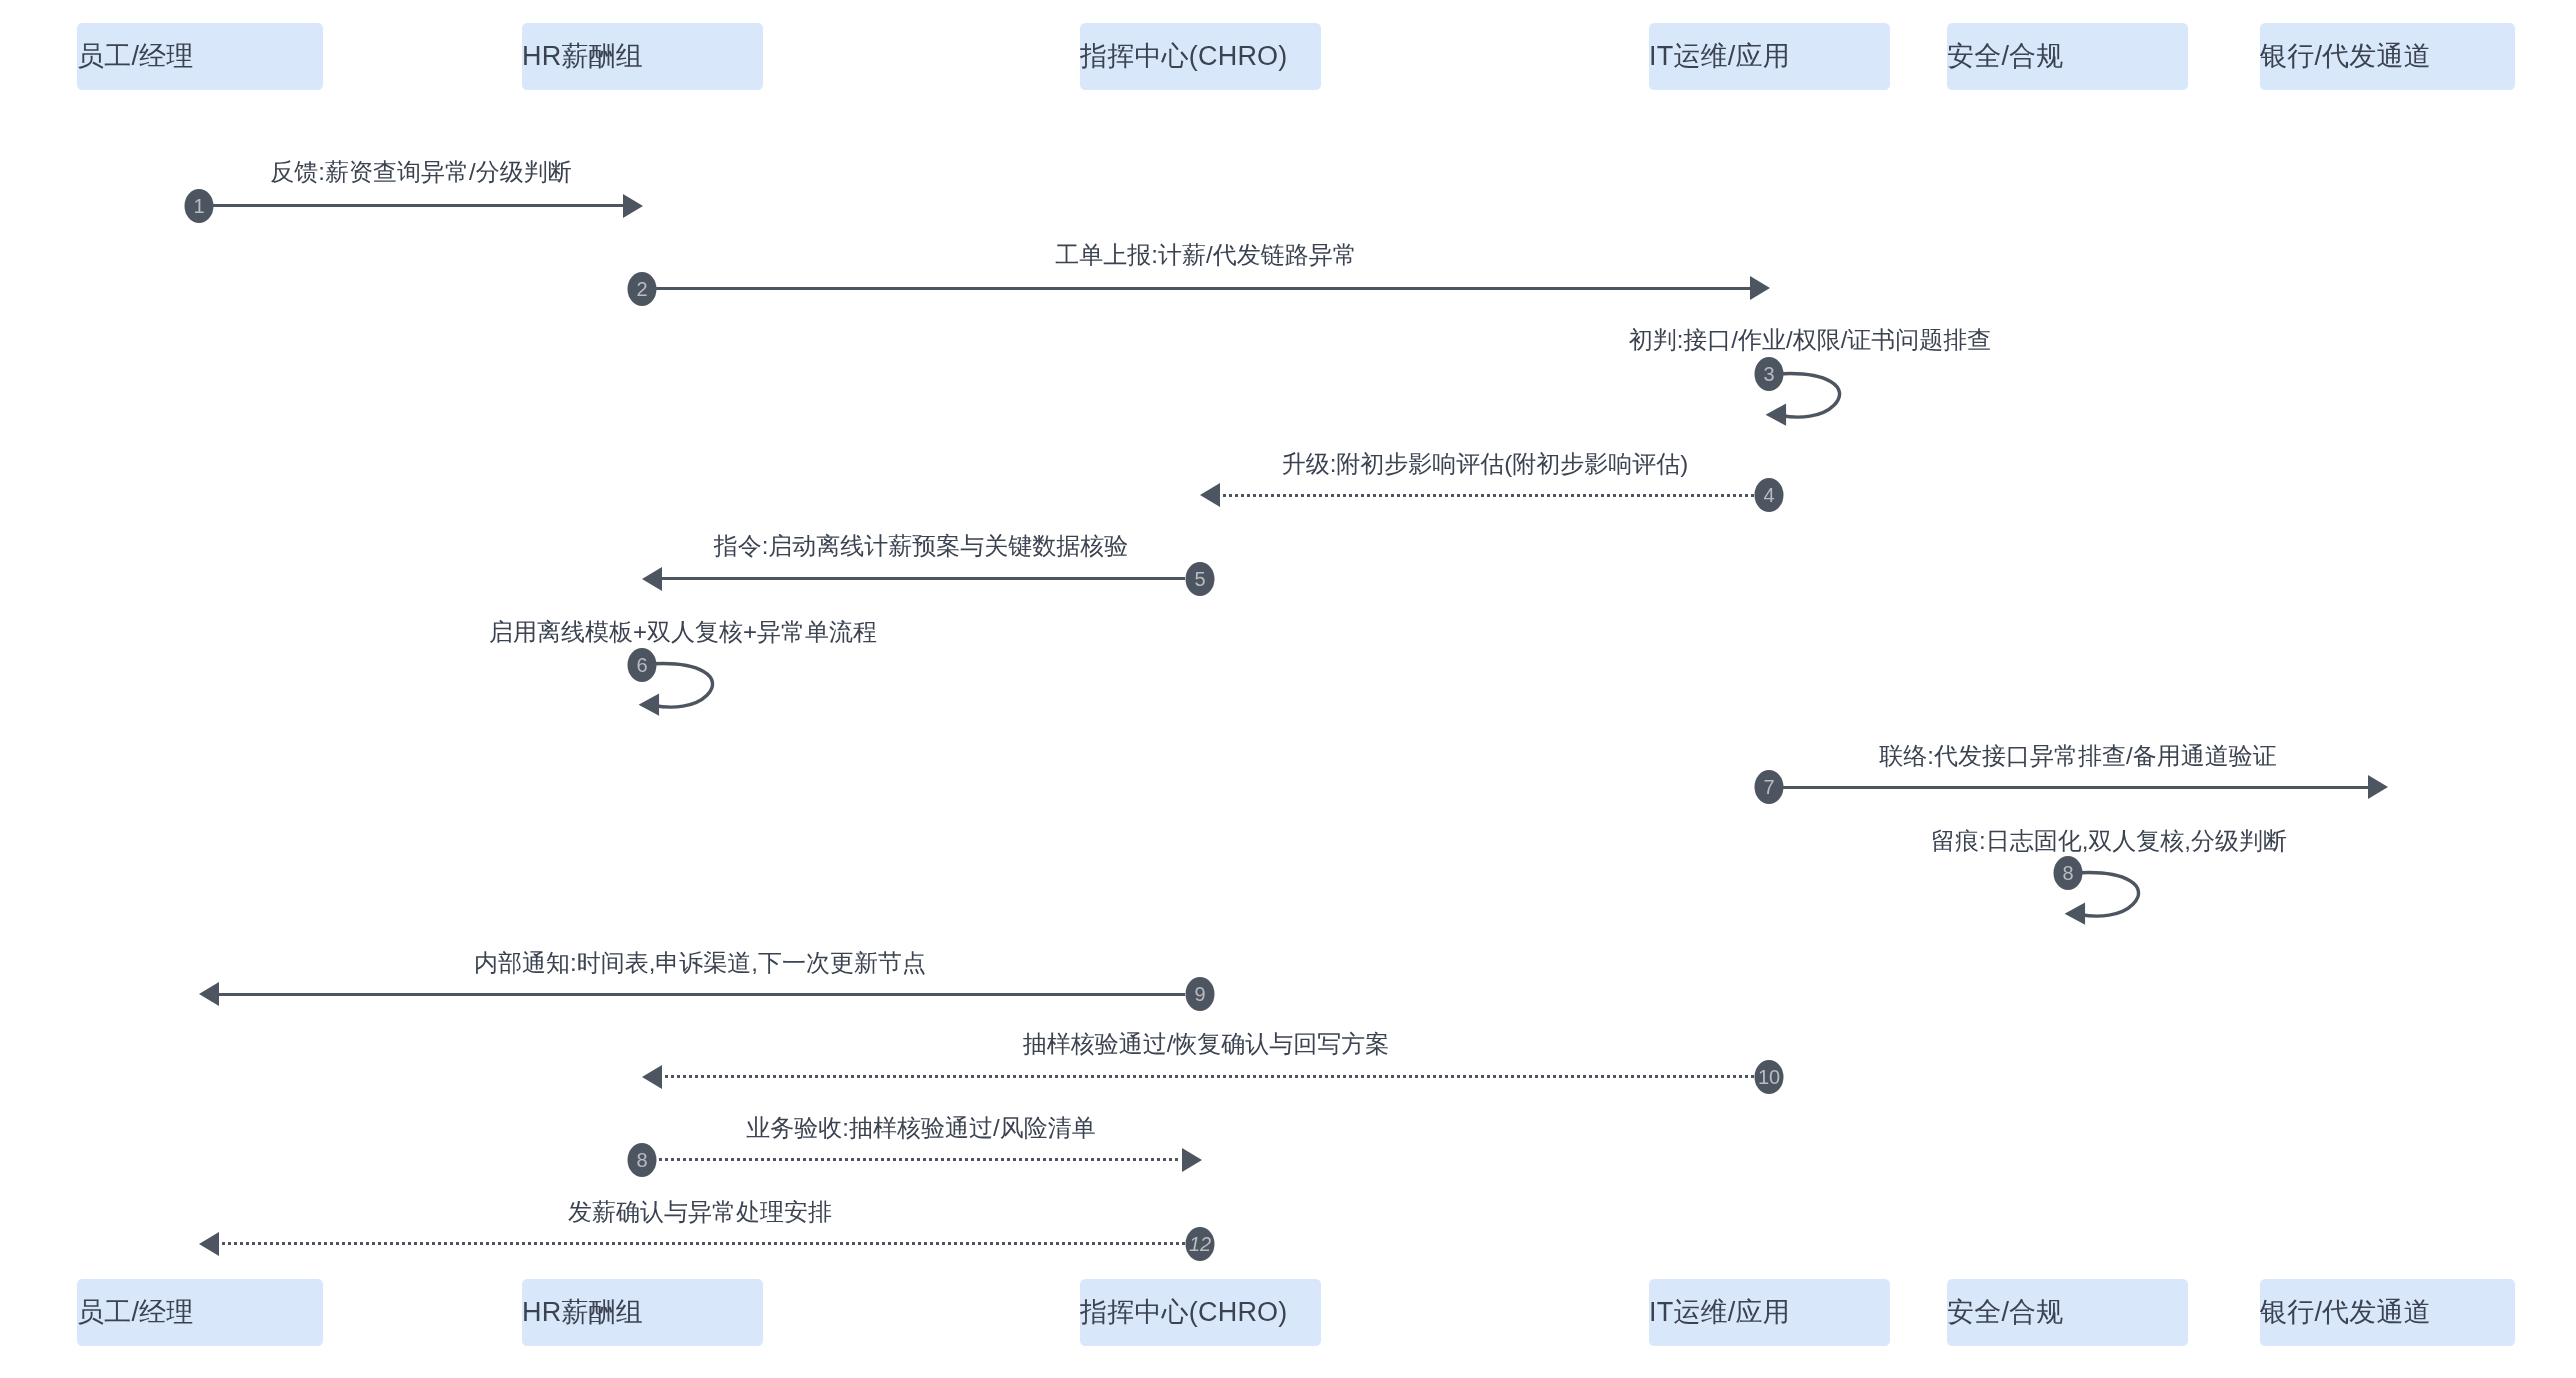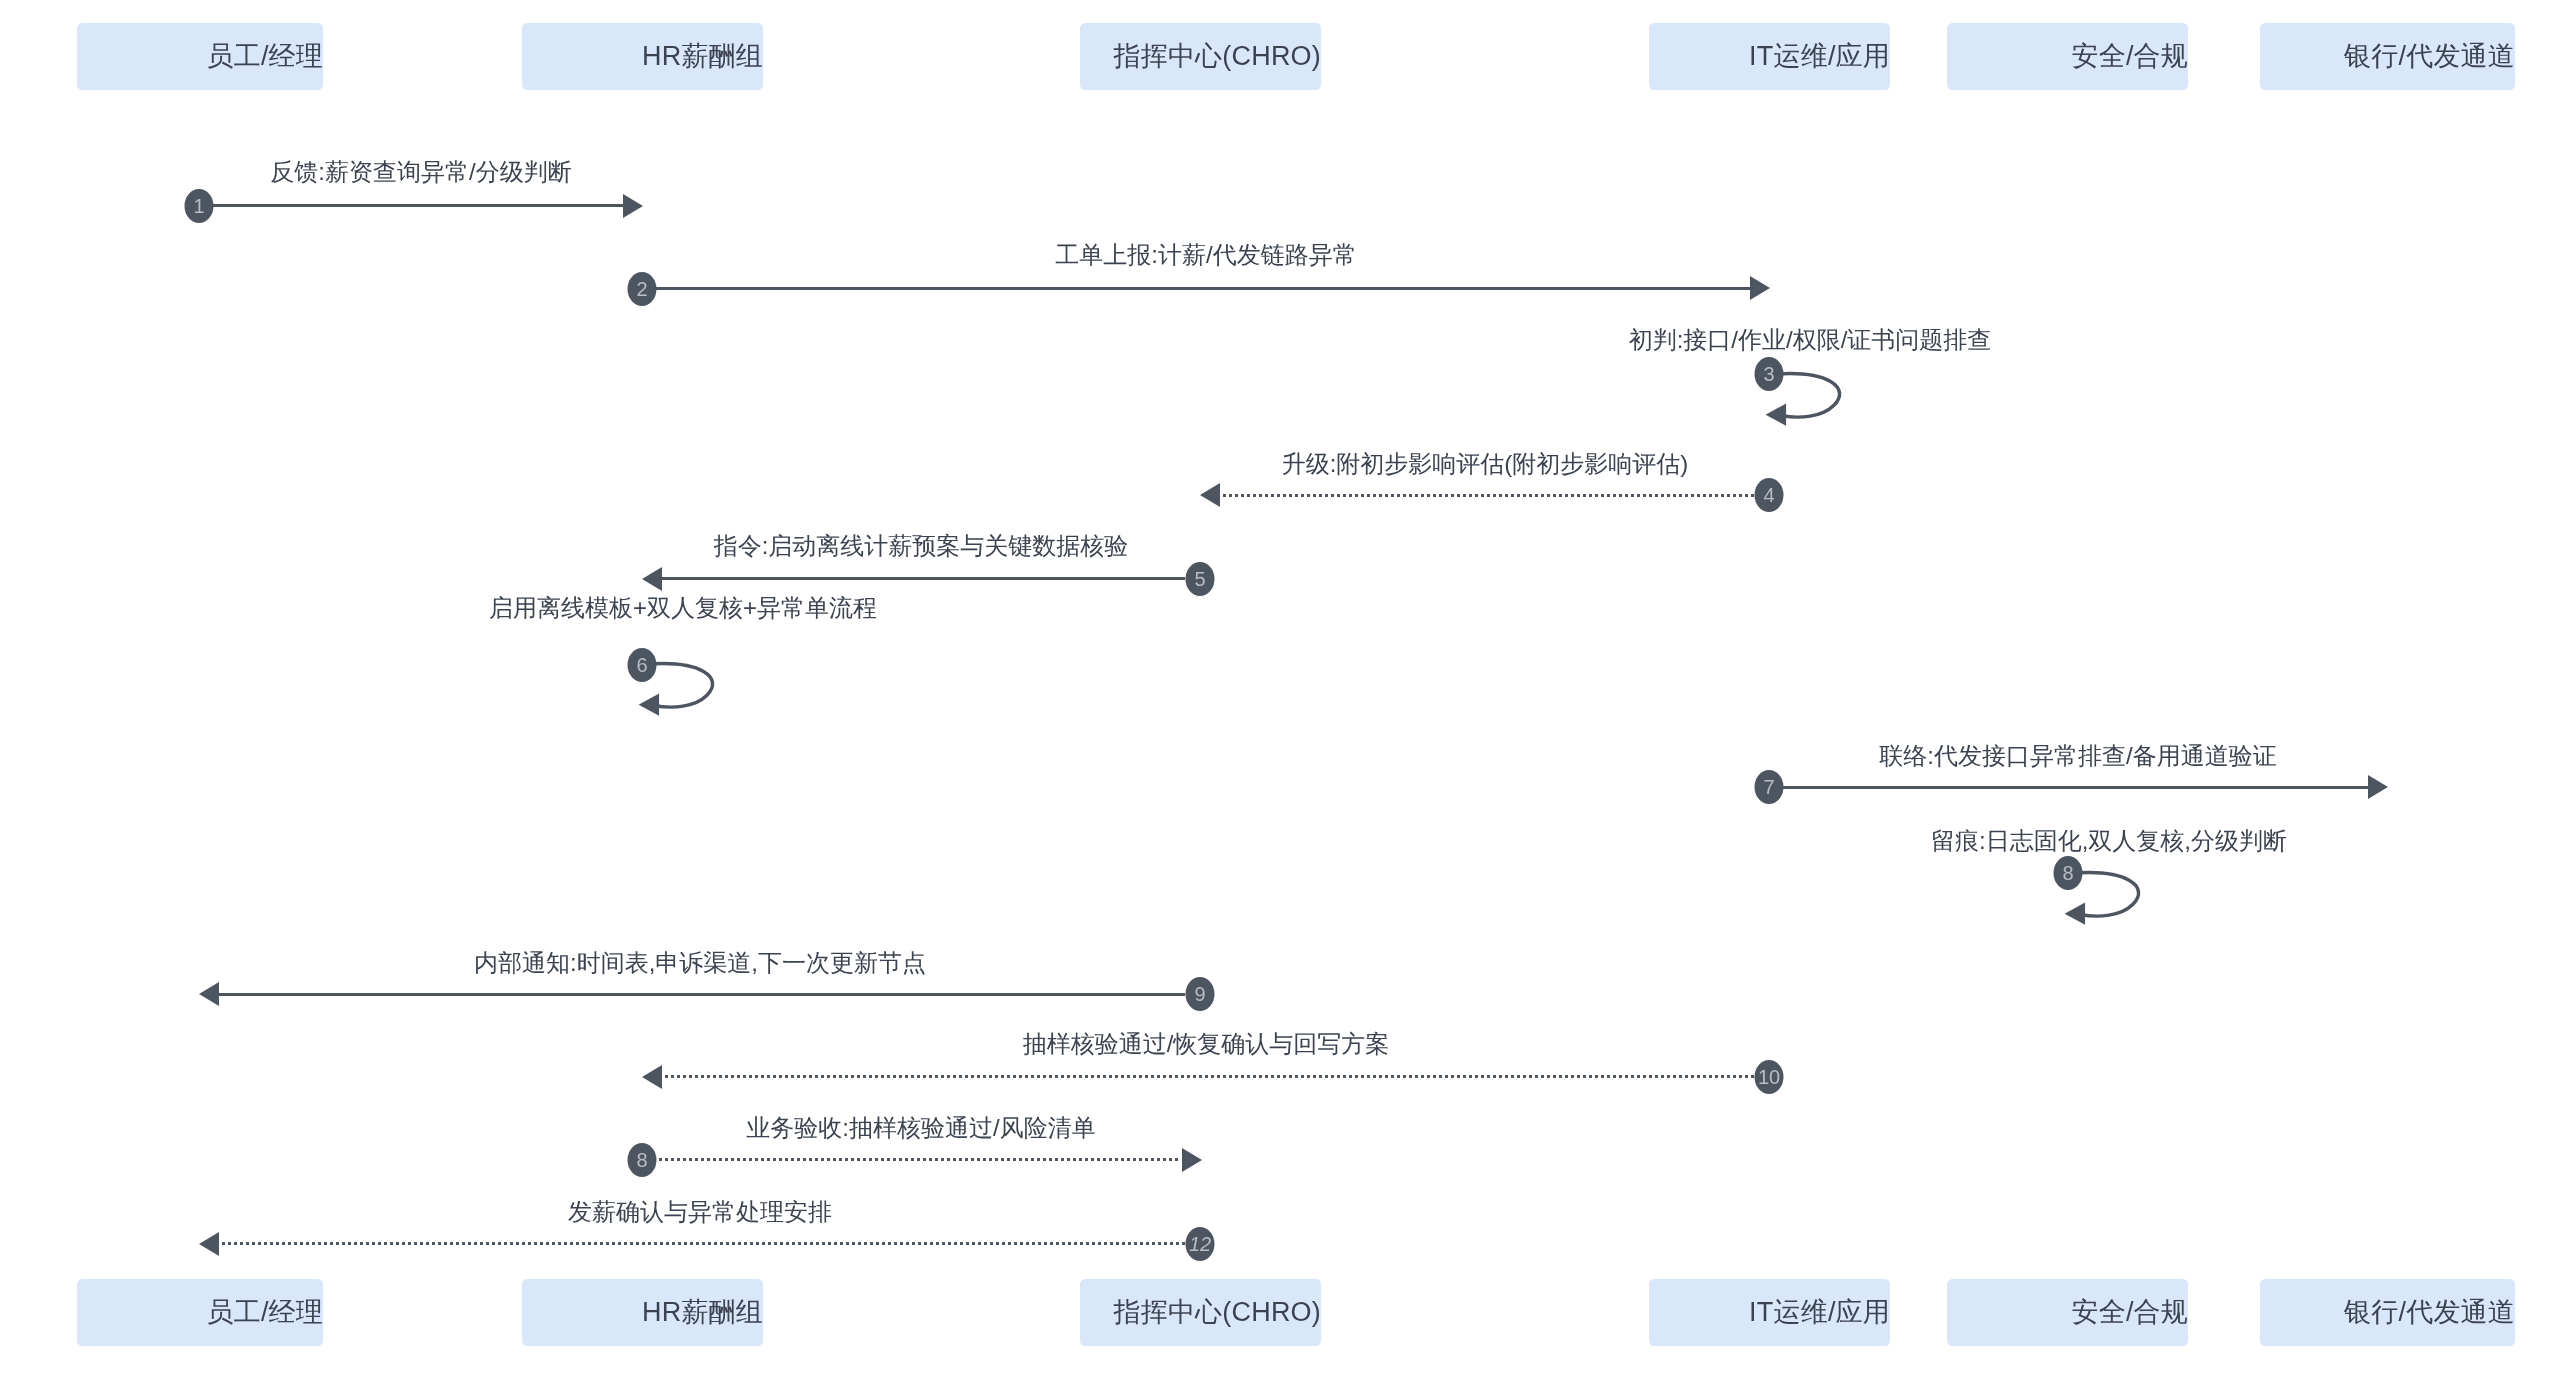--- a/index.html
+++ b/index.html
@@ -16,21 +16,21 @@
     height: 1378px;
     background: #ffffff;
     overflow: hidden;
   }
   .participant-box {
     position: absolute;
     background: #d9e7fb;
     border-radius: 5.2px;
     display: flex;
     align-items: center;
-    justify-content: flex-end;
+    justify-content: flex-start;
     box-sizing: border-box;
     color: #3b4351;
     font-size: 27px;
     letter-spacing: 0.2px;
     line-height: 1.1;
     text-align: center;
     white-space: nowrap;
   }
   .lifeline {
     position: absolute;
@@ -153,21 +153,21 @@
     </div>
     <div class="seq-num" style="left: 1769px; top: 374px;">3</div>
     <div class="msg-label" style="top: 452px; left: 1485px;">升级:附初步影响评估(附初步影响评估)</div>
     <div class="msg-line dotted" style="left: 1204px; top: 494px; width: 550px;"></div>
     <div class="arrowhead left" style="top: 483px; left: 1200px;"></div>
     <div class="seq-num" style="left: 1769px; top: 495px;">4</div>
     <div class="msg-label" style="top: 534px; left: 921px;">指令:启动离线计薪预案与关键数据核验</div>
     <div class="msg-line" style="left: 646px; top: 577px; width: 539px;"></div>
     <div class="arrowhead left" style="top: 567px; left: 642px;"></div>
     <div class="seq-num" style="left: 1200px; top: 579px;">5</div>
-    <div class="msg-label" style="top: 596px; left: 683px;">启用离线模板+双人复核+异常单流程</div>
+    <div class="msg-label" style="top: 620px; left: 683px;">启用离线模板+双人复核+异常单流程</div>
     <div class="self-loop" style="left: 642px; top: 661px;">
       <svg width="94" height="60" viewBox="0 0 110 70">
         <path d="M 2 4 C 70 -2 96 20 76 40 C 62 54 36 56 14 52" fill="none" stroke="#4d5560" stroke-width="4"></path>
         <polygon points="20,38 20,64 -4,51" fill="#4d5560"></polygon>
       </svg>
     </div>
     <div class="seq-num" style="left: 642px; top: 665px;">6</div>
     <div class="msg-label" style="top: 744px; left: 2078px;">联络:代发接口异常排查/备用通道验证</div>
     <div class="msg-line" style="left: 1772px; top: 786px; width: 599px;"></div>
     <div class="arrowhead right" style="top: 775px; left: 2368px;"></div>

